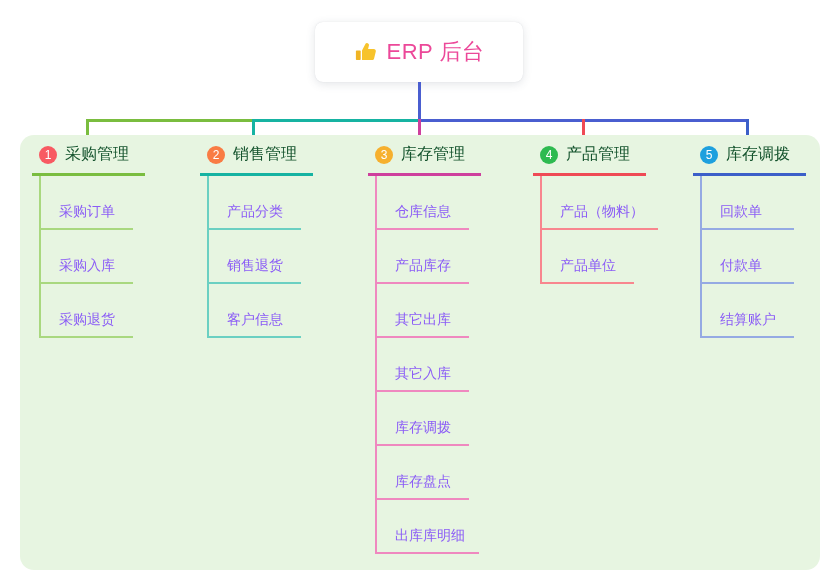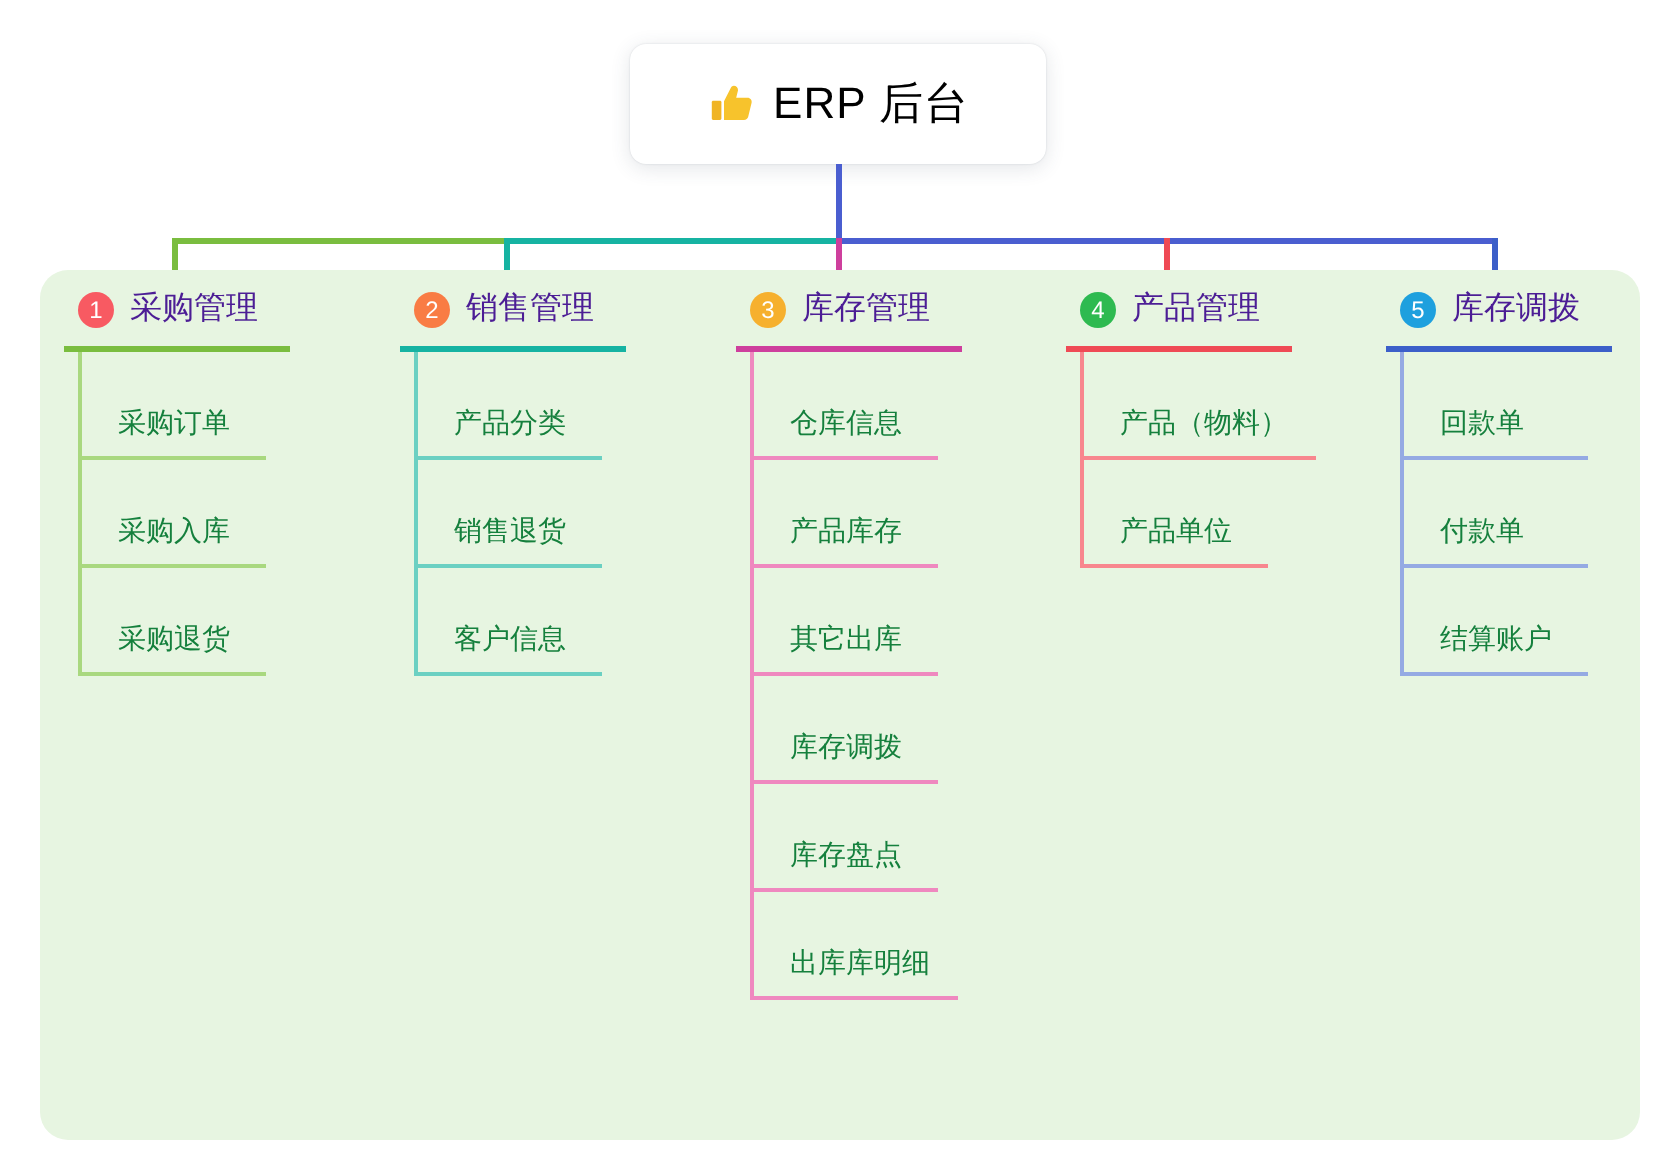--- a/index.html
+++ b/index.html
@@ -8,21 +8,21 @@
   .stage {
     position:relative; width:839px; height:588px; background:#ffffff; overflow:hidden;
   }
   
   .root-card {
     position:absolute; left:315px; top:22px; width:208px; height:60px;
     background:#ffffff; border-radius:8px;
     box-shadow:0 2px 10px rgba(60,70,90,.14), 0 0 1px rgba(60,70,90,.18);
     display:flex; align-items:center; justify-content:center; gap:9px;
   }
-  .root-title { font-size:22px; color:#000000; letter-spacing:.5px; }
+  .root-title { font-size:22px; color:#ec4899; letter-spacing:.5px; }
   .thumb-icon { width:24px; height:24px; display:inline-block; }
   
   .conn { position:absolute; }
   .conn.v { width:3px; }
   .conn.h { height:3px; }
   .root-stem  { left:418px; top:82px;  height:38px; }
   .bus-green  { left:86px;  top:119px; width:169px; }
   .bus-teal   { left:253px; top:119px; width:168px; }
   .bus-blue   { left:419px; top:119px; width:330px; }
   .drop-1 { left:86px;  top:119px; height:27px; }
@@ -41,30 +41,30 @@
     display:flex; align-items:center; gap:8px;
     width:113px; padding:1px 0 8px 7px;
     border-bottom:3px solid var(--line);
     cursor:default;
   }
   .badge {
     width:18px; height:18px; border-radius:50%;
     background:var(--badge); color:#ffffff;
     font-size:12px; line-height:18px; text-align:center; flex:0 0 18px;
   }
-  .branch-label { font-size:16px; color:#4c1d95; white-space:nowrap; }
+  .branch-label { font-size:16px; color:#14532d; white-space:nowrap; }
   .branch-children {
     margin-left:7px;
     border-left:2px solid var(--light);
   }
   .branch-child {
     width:fit-content; min-width:92px;
     padding:25px 14px 7px 18px;
     border-bottom:2px solid var(--light);
-    font-size:14px; line-height:20px; color:#15803d; white-space:nowrap;
+    font-size:14px; line-height:20px; color:#8b5cf6; white-space:nowrap;
   }
 </style>
 </head>
 <body>
 
 <div class="stage">
 
   <div class="root-card">
     <span class="thumb-icon">
       <svg width="24" height="24" viewBox="0 0 24 24" aria-hidden="true">
@@ -111,20 +111,21 @@
         </div>
         <div class="branch-col" style="left: 348px; --line: #ce3f9d; --light: #ef88bf; --badge: #f6b02e;">
           <div class="branch-header">
             <span class="badge">3</span>
             <span class="branch-label">库存管理</span>
           </div>
           <div class="branch-children">
             <div class="branch-child">仓库信息</div>
             <div class="branch-child">产品库存</div>
             <div class="branch-child">其它出库</div>
+            <div class="branch-child">其它入库</div>
             <div class="branch-child">库存调拨</div>
             <div class="branch-child">库存盘点</div>
             <div class="branch-child">出库库明细</div>
           </div>
         </div>
         <div class="branch-col" style="left: 513px; --line: #ef4a55; --light: #f8868e; --badge: #2eba50;">
           <div class="branch-header">
             <span class="badge">4</span>
             <span class="branch-label">产品管理</span>
           </div>

